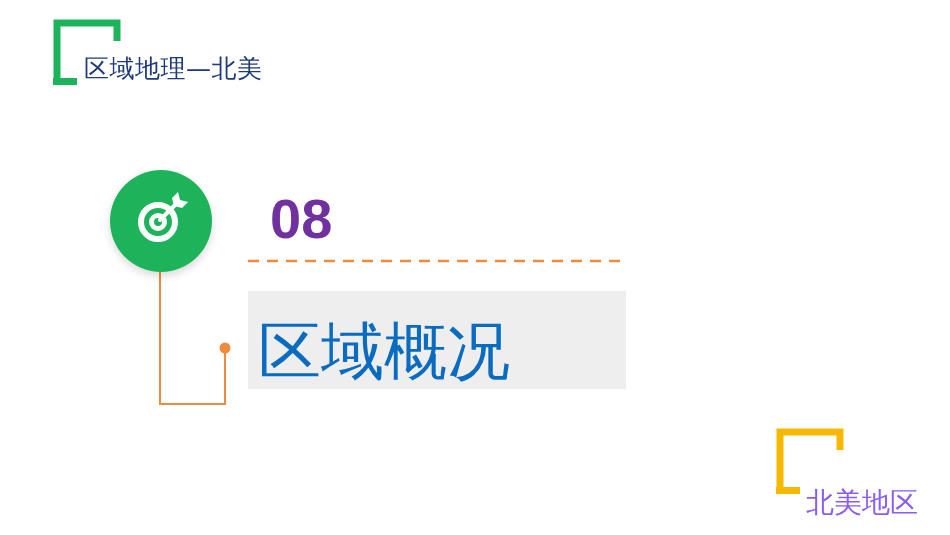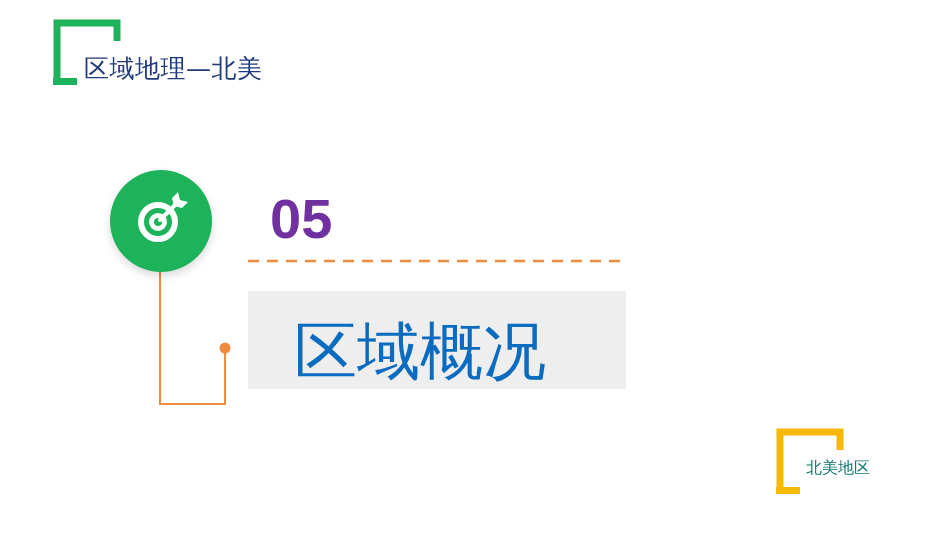--- a/index.html
+++ b/index.html
@@ -9,24 +9,24 @@
   .tl-bracket{left:53px;top:19px;width:68px;height:66px;}
   .tl-title{left:84px;top:52px;font-size:25px;color:#1f3a7a;white-space:nowrap;letter-spacing:0.5px;text-align:center;}
   
   .circle{left:110px;top:170px;width:102px;height:102px;border-radius:50%;background:#1db35a;box-shadow:0 4px 8px rgba(0,0,0,0.15);}
   .circle svg{position:absolute;left:24px;top:20px;}
   
   .connector{left:150px;top:270px;width:90px;height:140px;}
   .number{left:270px;top:186px;font-size:56px;font-weight:bold;color:#7030a0;font-family:"Liberation Sans",sans-serif;}
   .dash{left:248px;top:259px;width:376px;height:4px;}
   .heading-box{left:248px;top:291px;width:378px;height:98px;background:#eeeeee;}
-  .heading{left:258px;top:316px;font-size:63px;color:#0a6cc0;white-space:nowrap;line-height:72px;margin-left:36px;}
+  .heading{left:258px;top:316px;font-size:63px;color:#0a6cc0;white-space:nowrap;line-height:72px;}
   
   .br-bracket{left:776px;top:428px;width:68px;height:66px;}
-  .br-label{left:806px;top:458px;font-size:16px;color:#0f766e;white-space:nowrap;}
+  .br-label{left:806px;top:484px;font-size:28px;color:#8b5cf6;white-space:nowrap;}
 </style>
 </head>
 <body>
 
 <svg class="abs tl-bracket" viewBox="0 0 68 66">
   <path d="M4 66 V4 H64 V22" fill="none" stroke="#1db35a" stroke-width="7"></path>
   <rect x="0" y="59" width="12" height="7" fill="#ffffff"></rect>
   <rect x="0" y="59" width="24" height="7" fill="#1db35a"></rect>
 </svg>
 <div class="abs tl-title">区域地理—北美</div>
@@ -38,21 +38,21 @@
 
 <div class="abs circle">
   <svg width="56" height="56" viewBox="0 0 56 56">
     <circle cx="24" cy="32" r="17" fill="none" stroke="#fff" stroke-width="6"></circle>
     <circle cx="24" cy="32" r="6.5" fill="none" stroke="#fff" stroke-width="5"></circle>
     <line x1="26" y1="30" x2="42" y2="14" stroke="#fff" stroke-width="4" stroke-linecap="round"></line>
     <polygon points="38,8 44,2 46,10 54,12 48,18 40,16" fill="#fff"></polygon>
   </svg>
 </div>
 
-<div class="abs number">05</div>
+<div class="abs number">08</div>
 
 <svg class="abs dash" viewBox="0 0 376 4">
   <line x1="0" y1="2" x2="376" y2="2" stroke="#ed8b3e" stroke-width="2.5" stroke-dasharray="11 8"></line>
 </svg>
 
 <div class="abs heading-box"></div>
 <div class="abs heading">区域概况</div>
 
 <svg class="abs br-bracket" viewBox="0 0 68 66">
   <path d="M4 66 V4 H64 V22" fill="none" stroke="#f7b900" stroke-width="7"></path>

